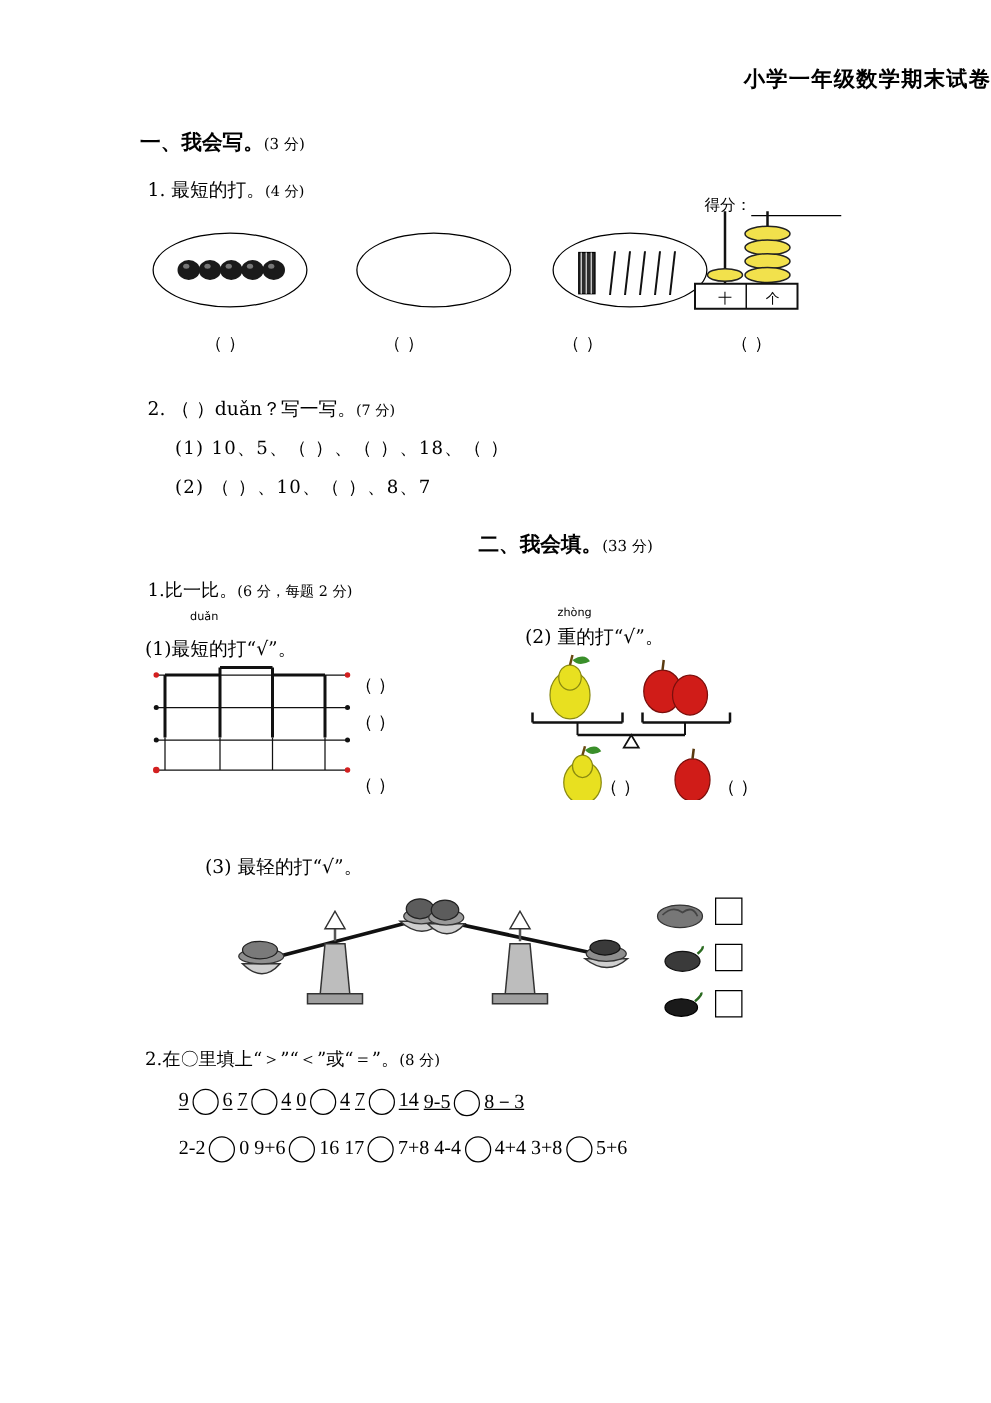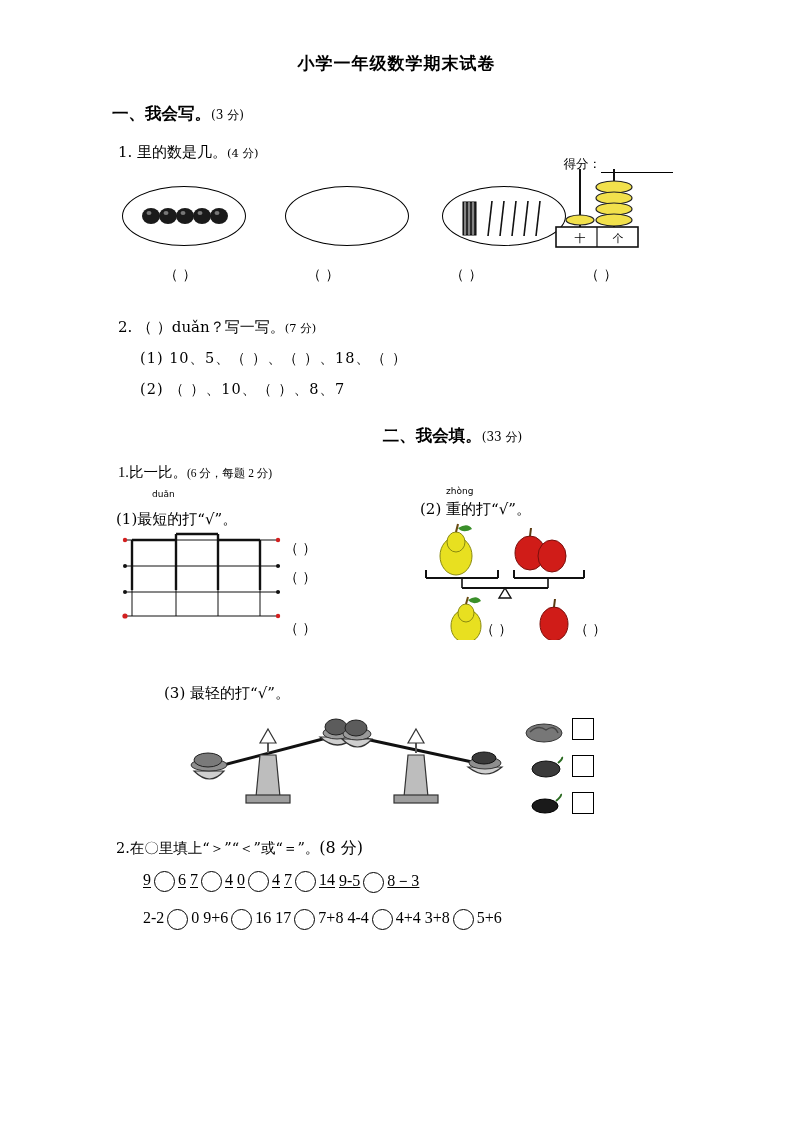--- a/index.html
+++ b/index.html
@@ -16,21 +16,21 @@
     overflow: hidden;
   }
   .page {
     position: relative;
     width: 793px;
     height: 1122px;
     box-sizing: border-box;
     padding: 0;
   }
   .title {
-    text-align: center;
+    text-align: right;
     font-family: "DejaVu Sans", sans-serif;
     font-weight: bold;
     font-size: 17px;
     margin-top: 52px;
     letter-spacing: 1px;
   }
   .sec-head {
     font-family: "DejaVu Serif", serif;
     font-weight: bold;
     font-size: 16.5px;
@@ -119,21 +119,21 @@
   <div class="sec-head">
     <span>一、我会写。</span><span class="pts">(3 分)</span>
   </div>
 
   <div class="score-box">
     <span>得分：</span><span class="line"></span>
   </div>
 
   <div class="q">
     <span>1.</span>
-    <span>里的数是几。</span><span class="pts">(4 分)</span>
+    <span>最短的打。</span><span class="pts">(4 分)</span>
   </div>
 
   <div class="row-figs">
 
     <div class="ellipse" style="left:122px; top:18px; width:124px; height:60px;"></div>
     <svg class="abs" style="left:140px; top:37px;" width="92" height="22">
       <g>
         <ellipse cx="11" cy="11" rx="9" ry="8" fill="#1a1a1a"></ellipse>
         <ellipse cx="28" cy="11" rx="9" ry="8" fill="#1a1a1a"></ellipse>
         <ellipse cx="45" cy="11" rx="9" ry="8" fill="#1a1a1a"></ellipse>
@@ -193,21 +193,21 @@
     <span>2.</span>
     <span>（  ）duǎn？写一写。</span><span class="pts">(7 分)</span>
   </div>
   <div class="sub">(1)  10、5、（    ）、（    ）、18、（    ）</div>
   <div class="sub">(2)  （    ）、10、（    ）、8、7</div>
 
   <div class="sec-head" style="margin-top:26px;text-align:center;">
     <span>二、我会填。</span><span class="pts">(33 分)</span>
   </div>
 
-  <div class="q" style="margin-top:16px; font-size:14.5px;font-family:Liberation Serif, serif;">
+  <div class="q" style="margin-top:16px; font-size:14.5px;">
     <span>1.</span><span>比一比。</span><span class="pts">(6 分，每题 2 分)</span>
   </div>
 
   <div class="abs" style="left:152px; top:437px; font-size:9px; font-family:'DejaVu Sans',sans-serif;">duǎn</div>
   <div class="abs" style="left:116px; top:458px; font-size:15px; font-family:'DejaVu Serif',serif;">(1)最短的打“√”。</div>
 
   <div class="abs" style="left:446px; top:434px; font-size:9px; font-family:'DejaVu Sans',sans-serif;">zhòng</div>
   <div class="abs" style="left:420px; top:448px; font-size:15px; font-family:'DejaVu Serif',serif;">(2) 重的打“√”。</div>
 
   <svg class="abs" style="left:120px; top:472px;" width="170" height="118">
@@ -327,21 +327,21 @@
   </svg>
   <div class="sq abs" style="left:572px; top:703px;"></div>
 
   <svg class="abs" style="left:528px; top:740px;" width="36" height="24">
     <ellipse cx="17" cy="14" rx="13" ry="7" fill="#1a1a1a" stroke="#000" stroke-width="1"></ellipse>
     <path d="M28 9 q6 -5 5 -7" stroke="#2a6a20" stroke-width="2" fill="none"></path>
   </svg>
   <div class="sq abs" style="left:572px; top:740px;"></div>
 
   <div class="abs" style="left:116px; top:786px; font-size:14.5px; font-family:'DejaVu Serif',serif;">
-    <span>2.</span><span>在〇里填上“＞”“＜”或“＝”。</span><span class="pts" style="font-size:16px;">(8 分)</span>
+    <span>2.</span><span>在〇里填上“＞”“＜”或“＝”。</span><span class="pts" style="font-size:12px;">(8 分)</span>
   </div>
 
   <div class="abs" style="left:140px; top:816px;text-decoration:underline;">
     <table>
       <tbody>
           <tr>
         <td><span>9</span><span class="circ"></span><span>6</span></td>
         <td><span>7</span><span class="circ"></span><span>4</span></td>
         <td><span>0</span><span class="circ"></span><span>4</span></td>
         <td><span>7</span><span class="circ"></span><span>14</span></td>

